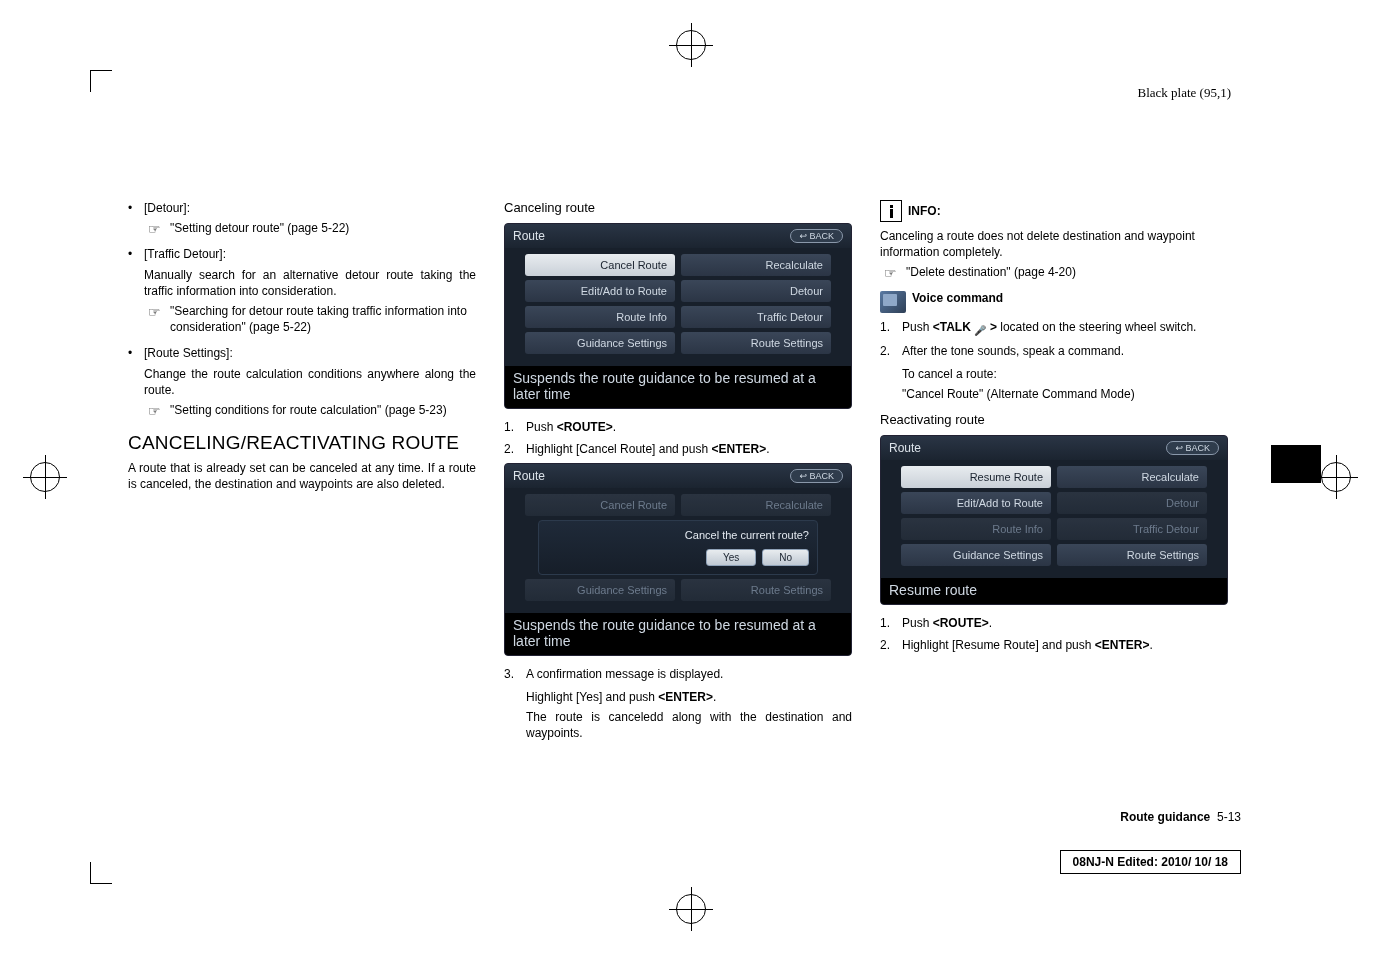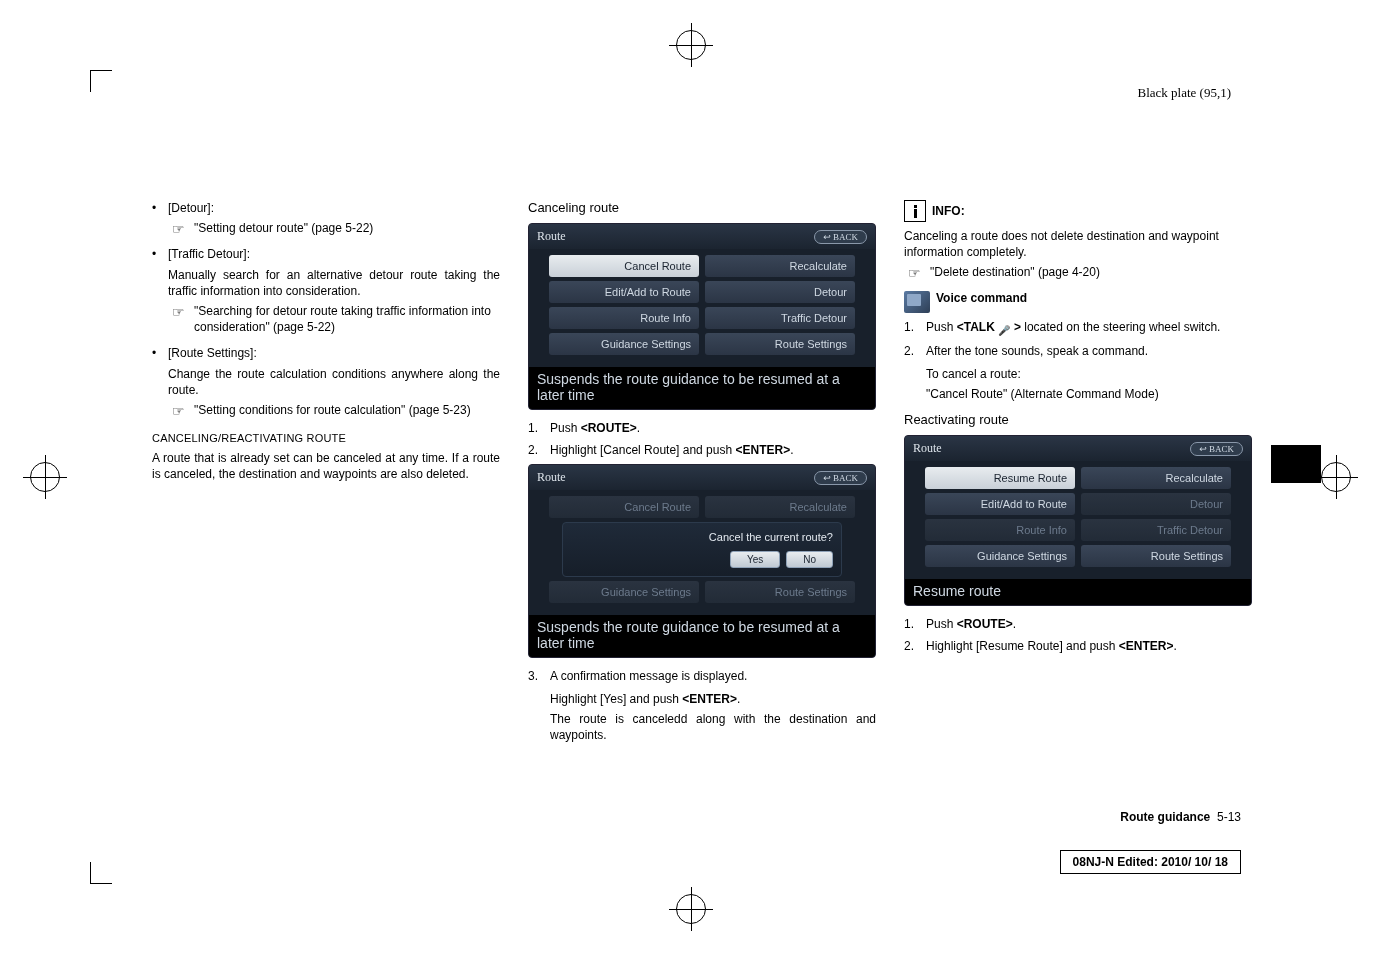--- a/index.html
+++ b/index.html
@@ -18,46 +18,46 @@
   .bot-reg { position:absolute; bottom:25px; left:50%; transform:translateX(-50%); }
   .left-reg { position:absolute; left:25px; top:50%; transform:translateY(-50%); }
   .right-reg { position:absolute; right:25px; top:50%; transform:translateY(-50%); }
   .reg-mark { width:40px; height:40px; display:flex; align-items:center; justify-content:center; }
   .reg-mark .circ { width:30px; height:30px; border:1px solid #000; border-radius:50%; position:relative; }
   .reg-mark .hline { position:absolute; top:50%; left:-8px; right:-8px; border-top:1px solid #000; }
   .reg-mark .vline { position:absolute; left:50%; top:-8px; bottom:-8px; border-left:1px solid #000; }
 
   .plate { position:absolute; top:85px; right:150px; font-size:13px; font-family: 'Times New Roman', serif; }
 
-  .content { position:absolute; top:200px; left:152px; width:1100px; display:flex; gap:28px; }
+  .content { position:absolute; top:200px; left:128px; width:1100px; display:flex; gap:28px; }
   .col { flex:1; min-width:0; }
   .col p, .col li { line-height:1.35; }
   ul.bullet { list-style:none; padding-left:0; }
   ul.bullet > li { padding-left:16px; position:relative; margin-bottom:10px; }
   ul.bullet > li::before { content:"•"; position:absolute; left:0; top:0; }
   .sub { margin-top:4px; margin-bottom:4px; text-align:justify; }
   .ref { padding-left:26px; position:relative; margin-top:4px; margin-bottom:4px; }
   .ref::before { content:"☞"; position:absolute; left:4px; top:0; font-size:14px; }
   .ref-q { font-style:normal; }
-  h2.sec { font-size:11px; font-weight:normal; margin:14px 0 6px; letter-spacing:0.2px; }
+  h2.sec { font-size:19px; font-weight:normal; margin:14px 0 6px; letter-spacing:0.2px; }
   h3.sub { font-size:13px; font-weight:normal; margin:0 0 8px; }
   ol.num { list-style:none; counter-reset:item; padding-left:0; }
   ol.num > li { counter-increment:item; padding-left:22px; position:relative; margin:6px 0; }
   ol.num > li::before { content:counter(item) "."; position:absolute; left:0; }
   .info-box { display:flex; align-items:center; gap:6px; margin-bottom:6px; }
   .info-icon { width:22px; height:22px; border:1.5px solid #000; display:flex; align-items:center; justify-content:center; font-weight:bold; font-size:14px; }
   .info-icon .dot { width:3px; height:3px; background:#000; display:block; margin-bottom:1px;}
   .info-icon .bar { width:3px; height:9px; background:#000; display:block;}
   .vc-box { display:flex; align-items:flex-start; gap:6px; margin:10px 0 6px; }
   .vc-icon { width:26px; height:22px; background:linear-gradient(135deg,#5a7aa3,#2e3f56); border-radius:2px; position:relative; }
   .vc-icon::after { content:""; position:absolute; left:3px; top:3px; width:14px; height:12px; background:#8fa8c8; border-radius:1px; }
 
   
   .nav { width: 100%; border:1px solid #223; margin:4px 0 10px; font-size:11px; background:#1b2430; border-radius:4px; overflow:hidden; }
-  .nav-hdr { display:flex; justify-content:space-between; align-items:flex-end; padding:5px 8px; color:#dce3ea; background:linear-gradient(#2a3545,#1b2430); font-size:12px;font-family:Liberation Serif, serif; }
+  .nav-hdr { display:flex; justify-content:space-between; align-items:flex-start; padding:5px 8px; color:#dce3ea; background:linear-gradient(#2a3545,#1b2430); font-size:12px; }
   .back-btn { font-size:9px; color:#cfd8e2; border:1px solid #8a98aa; border-radius:10px; padding:1px 8px; background:#2f3c4c; }
   .nav-body { padding:6px 20px 8px; background:#18202b;text-align:right; }
   .nav-row { display:flex; gap:6px; margin-bottom:4px; }
   .nav-cell { flex:1; padding:5px 8px; border-radius:3px; background:linear-gradient(#3a4658,#2b3545); color:#cfd8e2; font-size:11px; }
   .nav-cell.on { background:linear-gradient(#e8ecef,#c9d0d8); color:#1a232f; }
   .nav-cell.dim { color:#6c7a8c; background:linear-gradient(#2a3340,#222b37); }
   .nav-foot { padding:4px 8px 6px; color:#cfd8e2; background:#000; font-size:14px; }
   .dialog-overlay { position:relative; }
   .dialog-box { background:linear-gradient(#1f2a39,#161e29); border:1px solid #2c3a4c; border-radius:4px; padding:8px; margin:4px 13px; }
   .dialog-box .q { color:#e2e8ef; margin-bottom:8px; font-size:11px; padding-left:6px; }

